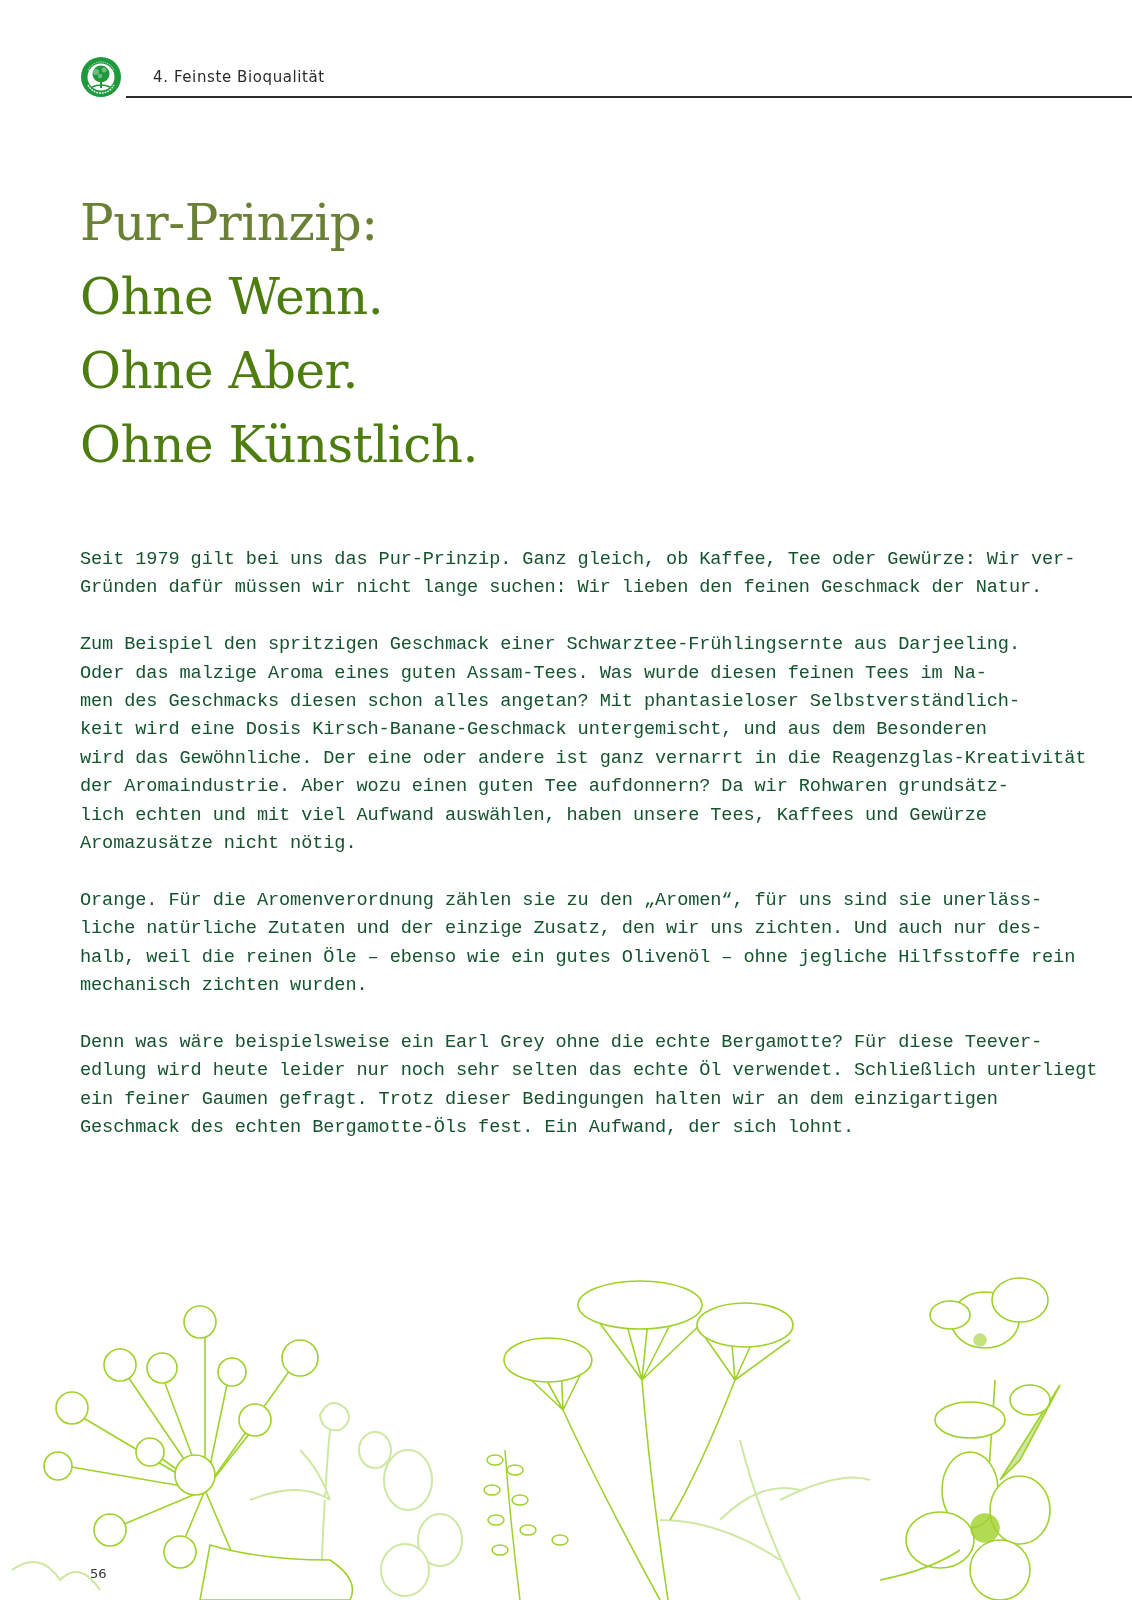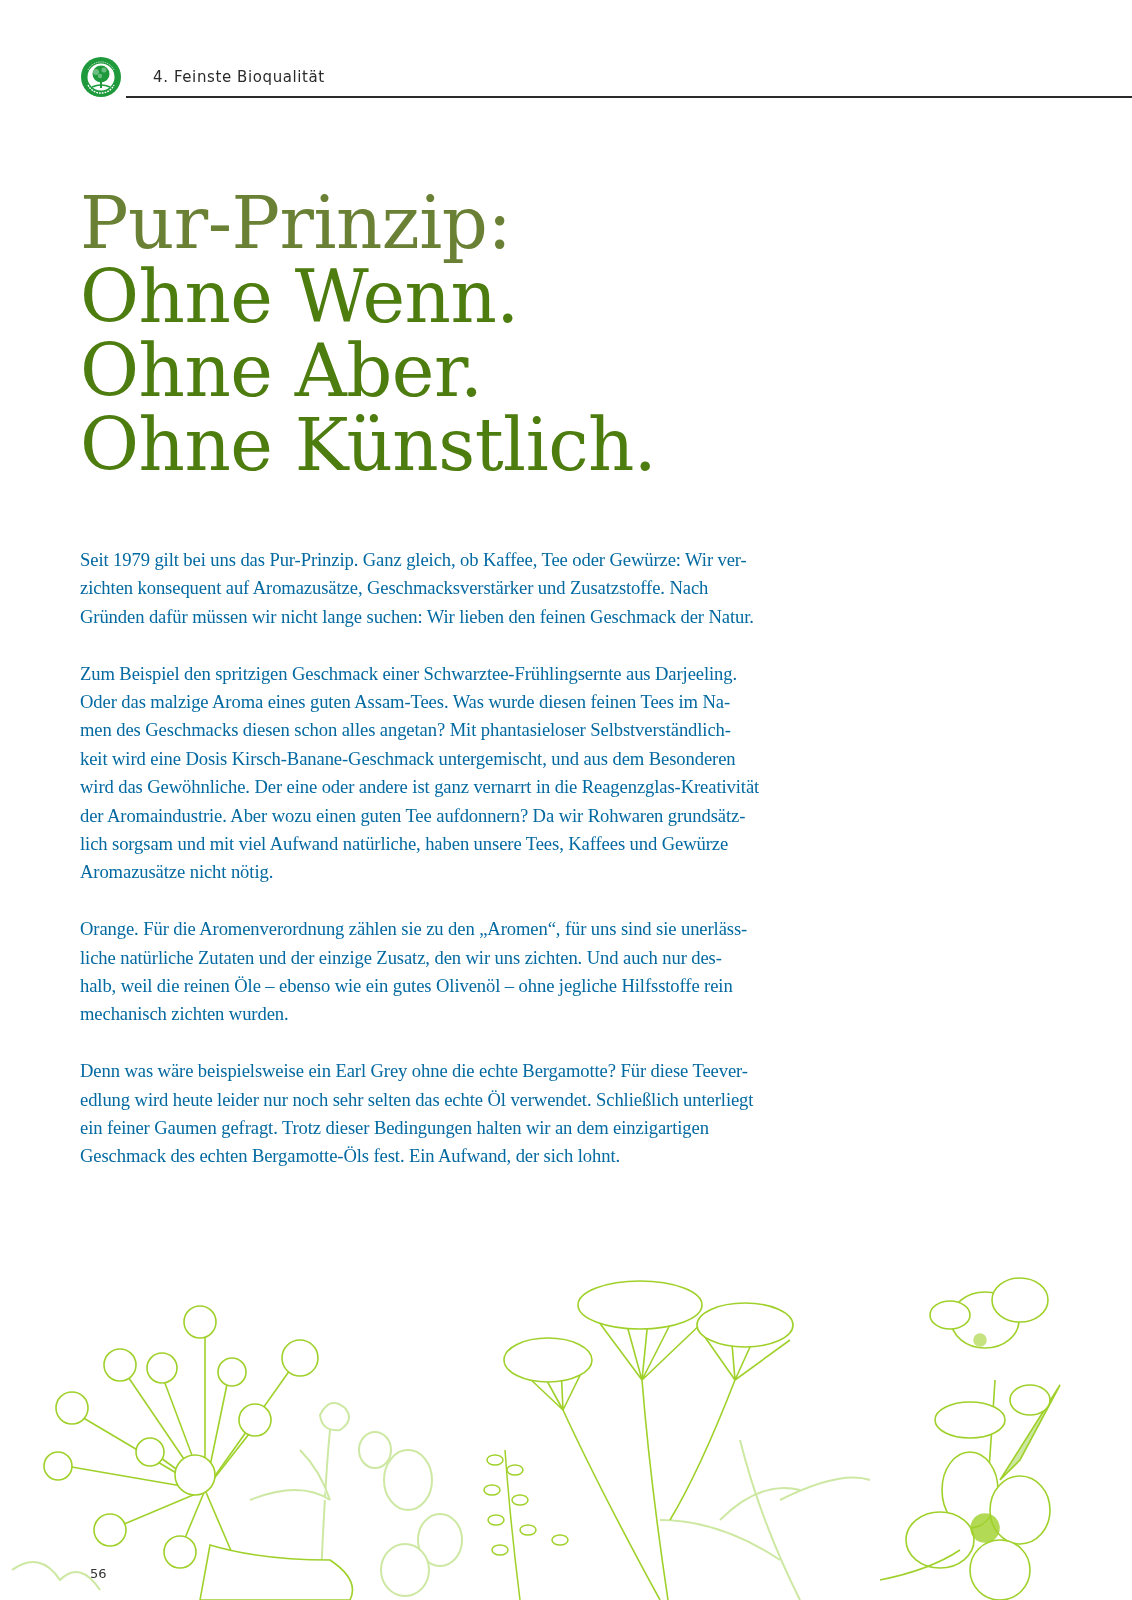--- a/index.html
+++ b/index.html
@@ -3,26 +3,26 @@
 <meta charset="utf-8">
 <style>
   html, body { margin: 0; padding: 0; background: #ffffff; }
   body { width: 1132px; height: 1600px; position: relative; overflow: hidden; font-family: "DejaVu Sans", sans-serif; }
 
   .header { position: absolute; left: 80px; top: 54px; width: 1052px; height: 46px; }
   .logo { position: absolute; left: 0; top: 2px; width: 42px; height: 42px; }
   .header-title { position: absolute; left: 60px; top: 14px; font-size: 15px; letter-spacing: 0.6px; color: #2b2b2b; font-family: "DejaVu Sans", sans-serif; margin-left: 13px; }
   .header-rule { position: absolute; left: 46px; top: 42px; width: 1006px; height: 1.5px; background: #2a2a2a; }
 
-  .title { position: absolute; left: 80px; top: 186px; margin: 0; font-family: "DejaVu Serif", serif; font-weight: normal; font-size: 72px; line-height: 74px; letter-spacing: -0.5px; }
+  .title { position: absolute; left: 80px; top: 186px; margin: 0; font-family: "DejaVu Serif", serif; font-weight: normal; font-size: 50px; line-height: 74px; letter-spacing: -0.5px; }
   .title .line { display: block; white-space: nowrap; }
   .title .l1 { color: #6a8034; }
   .title .lx { color: #4d7c0f; }
 
-  .body-text { position: absolute; left: 80px; top: 546px; width: 900px; font-family: Liberation Serif, serif; font-size: 18.6px; line-height: 28.4px; color: #0369a1; letter-spacing: -0.1px; }
+  .body-text { position: absolute; left: 80px; top: 546px; width: 900px; font-family: Liberation Mono, monospace; font-size: 18.6px; line-height: 28.4px; color: #14532d; letter-spacing: -0.1px; }
   .para { margin: 0 0 28.4px 0; }
   .para span { display: block; white-space: nowrap; }
 
   .page-number { position: absolute; left: 81px; top: 1566px; font-size: 13px; color: #333; font-family: "DejaVu Sans", sans-serif; z-index: 2; margin-left: 9px; }
 
   .botanical { position: absolute; left: 0; top: 1250px; width: 1132px; height: 350px; }
 </style>
 </head>
 <body>
 
@@ -46,31 +46,30 @@
 <h1 class="title">
   <span class="line l1">Pur-Prinzip:</span>
   <span class="line lx">Ohne Wenn.</span>
   <span class="line lx">Ohne Aber.</span>
   <span class="line lx">Ohne Künstlich.</span>
 </h1>
 
 <div class="body-text">
   <p class="para">
     <span>Seit 1979 gilt bei uns das Pur-Prinzip. Ganz gleich, ob Kaffee, Tee oder Gewürze: Wir ver-</span>
-    <span>zichten konsequent auf Aromazusätze, Geschmacksverstärker und Zusatzstoffe. Nach</span>
     <span>Gründen dafür müssen wir nicht lange suchen: Wir lieben den feinen Geschmack der Natur.</span>
   </p>
   <p class="para">
     <span>Zum Beispiel den spritzigen Geschmack einer Schwarztee-Frühlingsernte aus Darjeeling.</span>
     <span>Oder das malzige Aroma eines guten Assam-Tees. Was wurde diesen feinen Tees im Na-</span>
     <span>men des Geschmacks diesen schon alles angetan? Mit phantasieloser Selbstverständlich-</span>
     <span>keit wird eine Dosis Kirsch-Banane-Geschmack untergemischt, und aus dem Besonderen</span>
     <span>wird das Gewöhnliche. Der eine oder andere ist ganz vernarrt in die Reagenzglas-Kreativität</span>
     <span>der Aromaindustrie. Aber wozu einen guten Tee aufdonnern? Da wir Rohwaren grundsätz-</span>
-    <span>lich sorgsam und mit viel Aufwand natürliche, haben unsere Tees, Kaffees und Gewürze</span>
+    <span>lich echten und mit viel Aufwand auswählen, haben unsere Tees, Kaffees und Gewürze</span>
     <span>Aromazusätze nicht nötig.</span>
   </p>
   <p class="para">
     <span>Orange. Für die Aromenverordnung zählen sie zu den „Aromen“, für uns sind sie unerläss-</span>
     <span>liche natürliche Zutaten und der einzige Zusatz, den wir uns zichten. Und auch nur des-</span>
     <span>halb, weil die reinen Öle – ebenso wie ein gutes Olivenöl – ohne jegliche Hilfsstoffe rein</span>
     <span>mechanisch zichten wurden.</span>
   </p>
   <p class="para">
     <span>Denn was wäre beispielsweise ein Earl Grey ohne die echte Bergamotte? Für diese Teever-</span>

